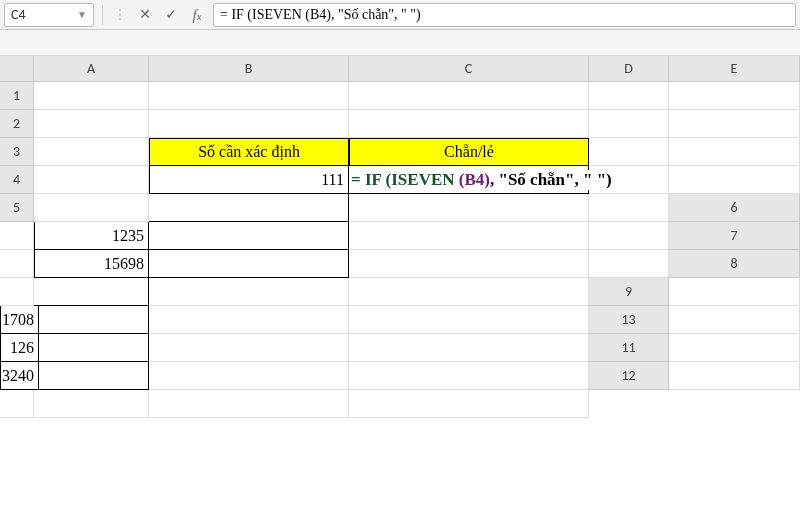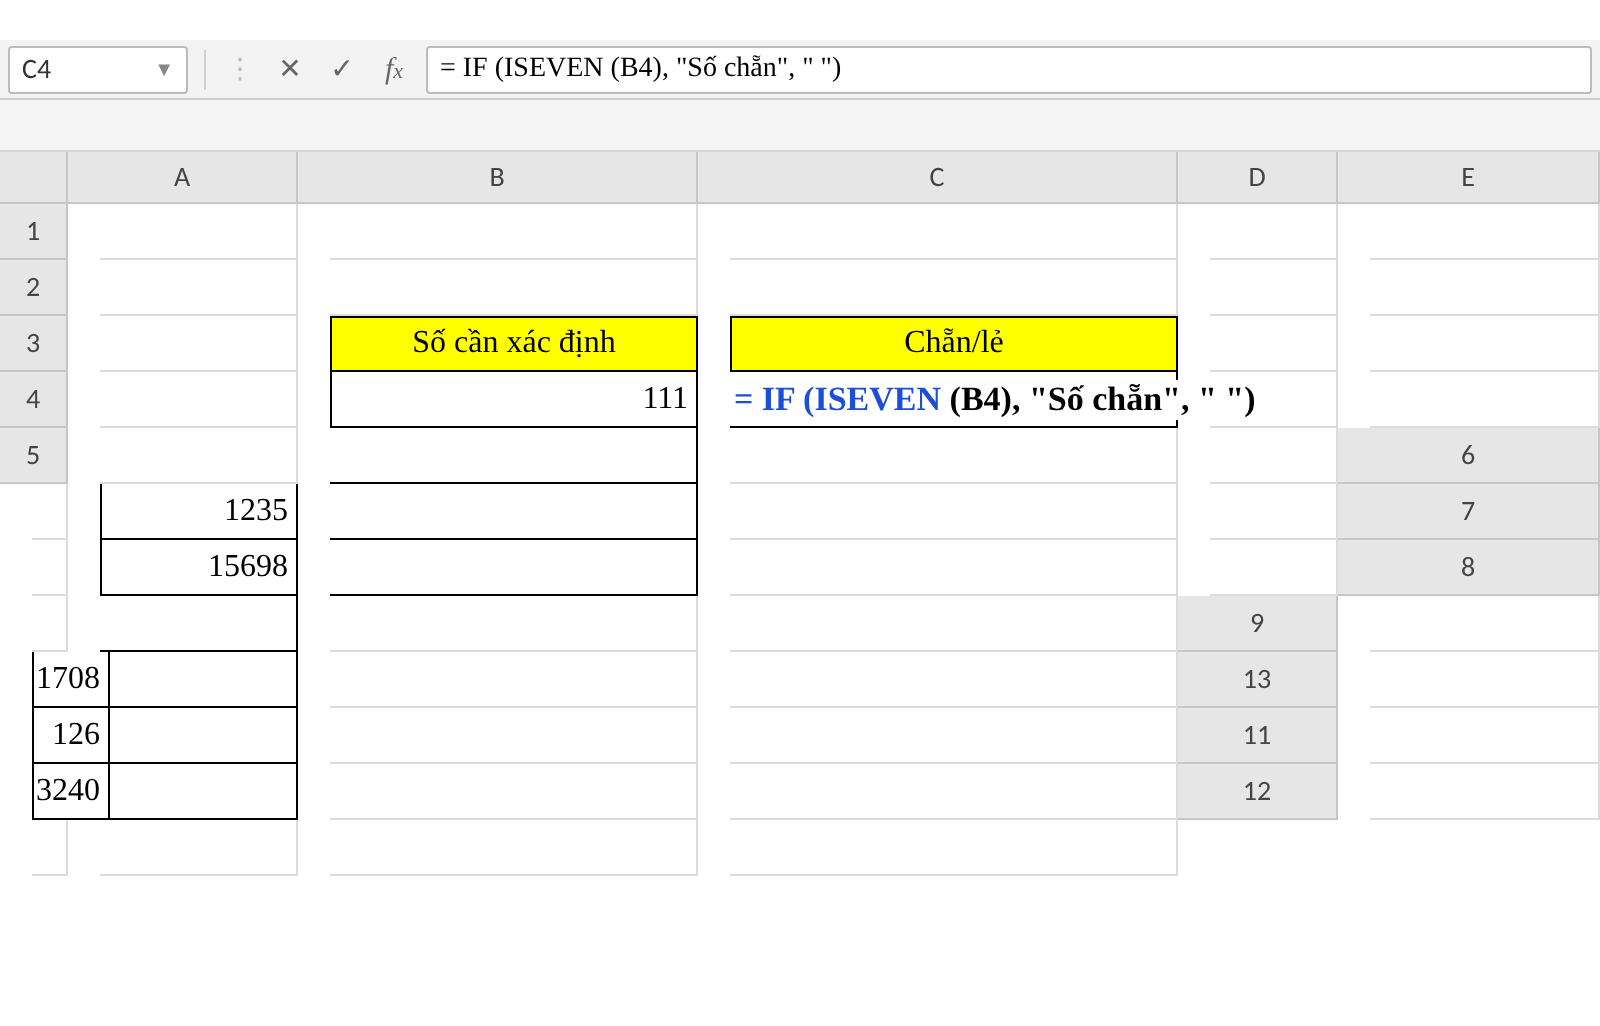--- a/index.html
+++ b/index.html
@@ -10,21 +10,20 @@
     overflow: hidden;
   }
   .formula-bar {
     display: flex;
     align-items: center;
     height: 30px;
     background: #f3f3f3;
     border-bottom: 1px solid #ccc;
     padding: 2px 4px;
     gap: 6px;
-    margin-top: 20px;
   }
   .name-box {
     width: 90px;
     height: 24px;
     background: #fff;
     border: 1px solid #bcbcbc;
     font-size: 14px;
     padding: 2px 6px;
     display: flex;
     align-items: center;
@@ -105,21 +104,20 @@
     border-bottom: 1px solid #dcdcdc;
     height: 28px;
     padding: 2px 4px;
     display: flex;
     align-items: center;
     font-size: 16px;
     font-family: 'Times New Roman', serif;
     font-weight: 500;
     color: #000;
     overflow: visible;
-    margin-left: 16px;
   }
   .cell.r { justify-content: flex-end; }
   .cell.c { justify-content: center; }
   .hdr-yellow {
     background: #ffff00;
     border: 1.5px solid #000 !important;
     font-weight: 500;
   }
   .b-r { border-right: 1.5px solid #000 !important; }
   .b-l { border-left: 1.5px solid #000 !important; }
@@ -129,22 +127,22 @@
     left: 0;
     top: 50%;
     transform: translateY(-50%);
     white-space: nowrap;
     font-family: 'Times New Roman', serif;
     font-weight: 600;
     font-size: 17px;
     background: #fff;
     padding: 0 2px;
   }
-  .overflow-formula .p1 { color: #1d4ed8; }
-  .overflow-formula .p2 { color: #000000; }
+  .overflow-formula .p1 { color: #14532d; }
+  .overflow-formula .p2 { color: #701a75; }
   .overflow-formula .p3 { color: #000; }
 </style>
 </head>
 <body>
 
 <div class="formula-bar">
   <div class="name-box">
     <span>C4</span>
     <span class="dd">▼</span>
   </div>

